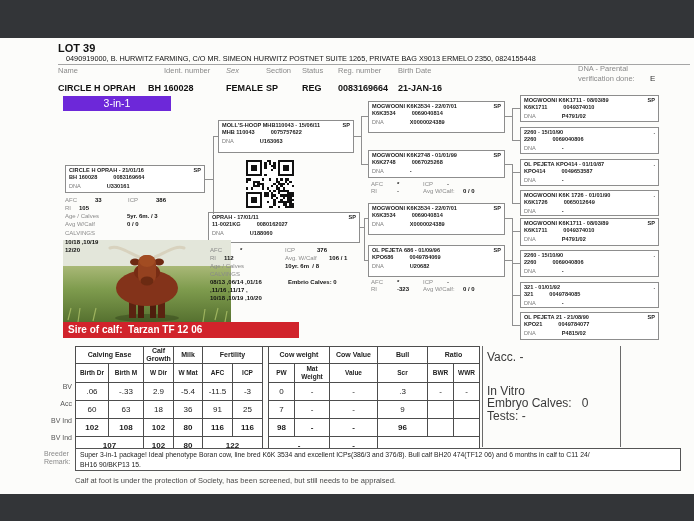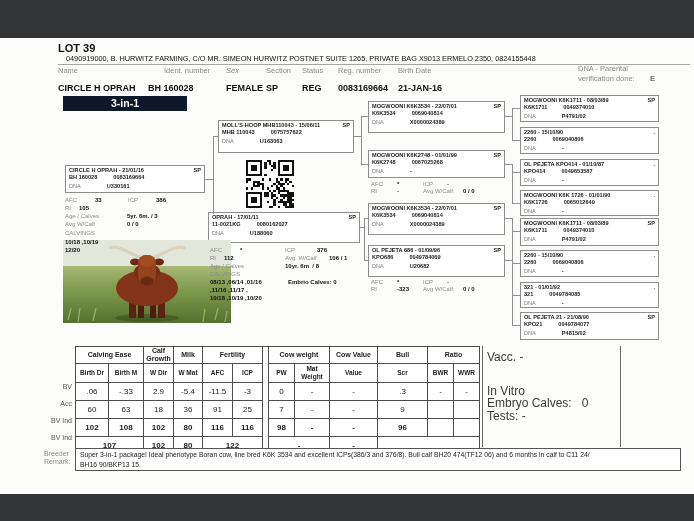--- a/index.html
+++ b/index.html
@@ -11,22 +11,22 @@
   .abs{position:absolute;}
   
   #lot{left:58px;top:4px;font-size:11px;font-weight:bold;color:#111;}
   #breeder-line{left:66px;top:16px;font-size:7.3px;font-weight:normal;color:#111;white-space:nowrap;}
   .hrule{left:58px;top:26px;width:632px;height:1px;background:#a5a5a5;}
   .hlabel{top:28px;font-size:7.5px;color:#8a8a8a;white-space:nowrap;}
   .hvalue{top:45px;font-size:9px;font-weight:bold;color:#111;white-space:nowrap;}
   #dna1{left:578px;top:26px;font-size:7.5px;color:#8a8a8a;}
   #dna2{left:578px;top:36px;font-size:7.5px;color:#8a8a8a;}
   #dna-val{left:650px;top:36px;font-size:8px;color:#333;}
-  #badge{left:63px;top:58px;width:124px;height:15px;background:#0f172a;color:#fff;
-         font-size:10.5px;font-weight:bold;text-align:center;line-height:15px;}
+  #badge{left:63px;top:58px;width:108px;height:15px;background:#6d28d9;color:#fff;
+         font-size:10.5px;font-weight:normal;text-align:center;line-height:15px;}
   
   .pbox{position:absolute;border:1px solid #8d8d8d;background:#fff;box-sizing:border-box;
         padding:1px 3px;font-size:5.6px;line-height:7px;color:#222;}
   .pb-r1{display:flex;justify-content:space-between;font-weight:bold;white-space:nowrap;}
   .pb-r2{font-weight:bold;white-space:nowrap;}
   .pb-r2 .pb-reg{margin-left:16px;}
   .pb-r3{margin-top:2px;white-space:nowrap;}
   .pb-dnal{color:#7c7c7c;}
   .pb-dna{font-weight:bold;margin-left:26px;}
   .hl,.vl{position:absolute;background:#8f8f8f;}
@@ -407,20 +407,21 @@
         <ellipse cx="84" cy="32" rx="13" ry="9" fill="#772c14"></ellipse>
         <path d="M76,17 C66,13 56,5 47,8" stroke="#d8d2be" stroke-width="3" fill="none" stroke-linecap="round"></path>
         <path d="M92,17 C102,13 112,5 121,8" stroke="#d8d2be" stroke-width="3" fill="none" stroke-linecap="round"></path>
         <ellipse cx="72" cy="22" rx="5" ry="3.5" fill="#6e2912"></ellipse>
         <ellipse cx="96" cy="22" rx="5" ry="3.5" fill="#6e2912"></ellipse>
         <rect x="75" y="15" width="18" height="29" rx="8" fill="#94411f"></rect>
         <ellipse cx="84" cy="21" rx="8" ry="6" fill="#a24c22"></ellipse>
         <ellipse cx="84" cy="41" rx="6.5" ry="4.5" fill="#6b2a12"></ellipse>
       </svg>
     </div>
+    <div class="abs" id="banner"><span>Sire of calf:</span>&nbsp;&nbsp;<span>Tarzan TF 12 06</span></div>
 
     <table id="bv-table">
         <colgroup>
           <col style="width: 33px;">
           <col style="width: 35px;">
           <col style="width: 30px;">
           <col style="width: 29px;">
           <col style="width: 30px;">
           <col style="width: 30px;">
           <col style="width: 6px;">
@@ -521,16 +522,17 @@
     <div class="side-txt" style="left:487px;top:346px">In Vitro</div>
     <div class="side-txt" style="left:487px;top:358px"><span>Embryo Calves:</span>   <span>0</span></div>
     <div class="side-txt" style="left:487px;top:371px"><span>Tests:</span> <span>-</span></div>
 
     <div class="rem-lbl" style="top:412px">Breeder</div>
     <div class="rem-lbl" style="top:420px">Remark:</div>
     <div id="remark-box">
       <div>Super 3-in-1 package!  Ideal phenotype Boran cow, line bred K6K 3534 and excellent ICPs(386/3 and 376/8). Bull calf BH20 474(TF12 06) and 6 months in calf to C11 24/</div>
       <div>BH16 90/BKP13 15.</div>
     </div>
+    <div id="footer-note">Calf at foot is under the protection of Society, has been screened, but still needs to be appraised.</div>
   </div>
 
   <div class="bottombar"></div>
 </div>
 
 </body></html>

